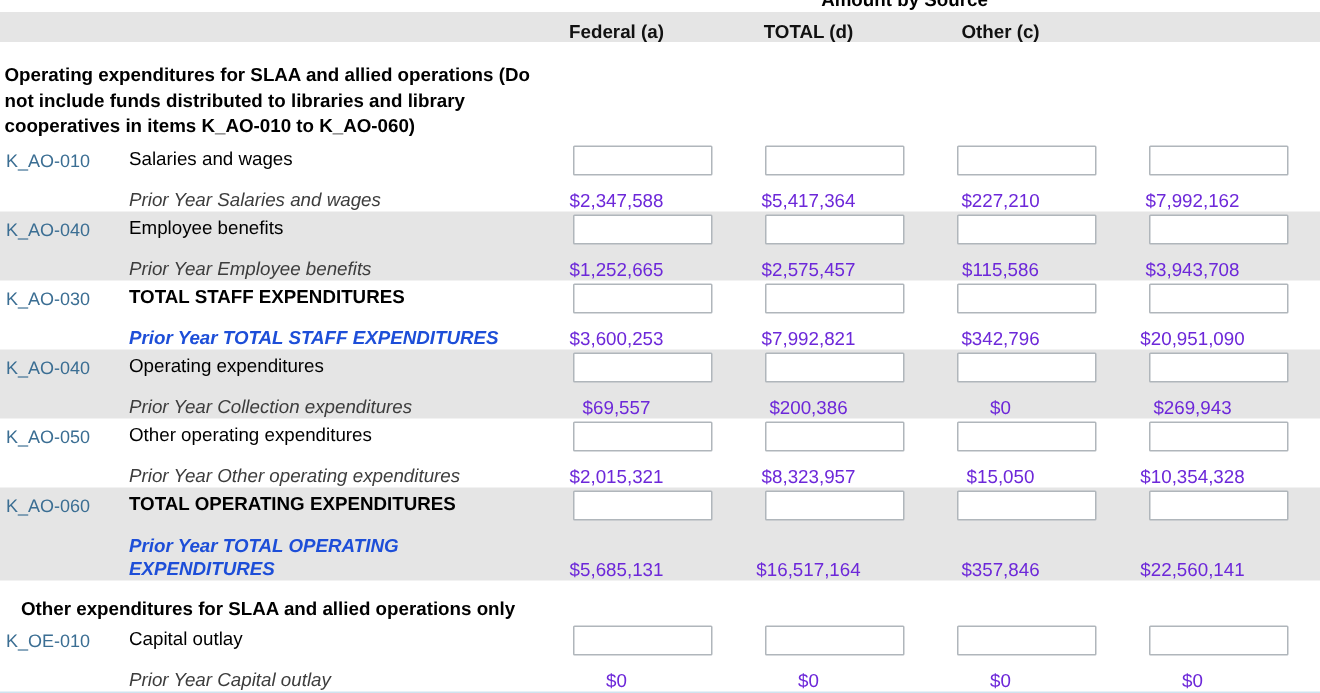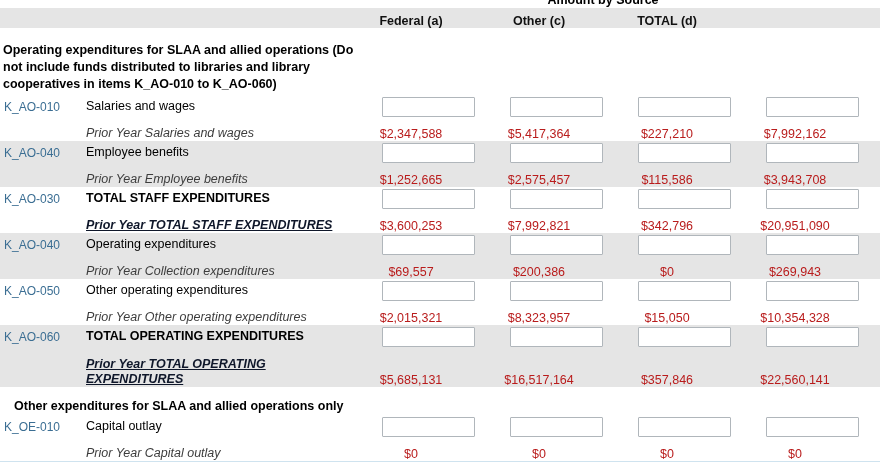--- a/index.html
+++ b/index.html
@@ -30,43 +30,43 @@
   .block {}
   .block.shaded { background:#e5e5e5; }
   .label-row { display:flex; align-items:center; height:23px; }
   .prior-row { display:flex; align-items:flex-end; height:23px; }
   .prior-row.two-line { height:39px; }
   .c-code { width:86px; padding-left:4px; font-size:12px; }
   .c-code a { color:#3b6e93; text-decoration:none; cursor:pointer; }
   .c-label { width:261px; font-size:12.5px; line-height:15px; }
   .block.bold .label-row .c-label { font-weight:bold; }
   .c-label.prior { font-style:italic; color:#3d3d3d; }
-  .block.bold .c-label.prior { font-weight:bold; color:#0f172a;text-decoration:underline; }
+  .block.bold .c-label.prior { font-weight:bold; color:#1d4ed8; }
   .c-amt { width:128px; display:flex; justify-content:flex-end; }
   .c-amt input {
     width:93px; height:20px; border:1px solid #b0b6bb; border-radius:1px;
     background:#fff; font-family:"Liberation Sans", sans-serif; font-size:12px; padding:0 3px;
   }
-  .c-amt.val { display:block; text-align:center; color:#b91c1c; font-size:12.5px; }
+  .c-amt.val { display:block; text-align:center; color:#6d28d9; font-size:12.5px; }
   .bottom-line { border-top:1px solid #cfe3ef; margin-top:0; }
 </style>
 </head>
 <body>
 
 <div class="page">
 
   <div class="top-strip">
     <span class="clip-label">Amount by Source</span>
   </div>
 
   <div class="col-header">
     <div class="spacer"></div>
     <div class="hcol">Federal (a)</div>
+    <div class="hcol">TOTAL (d)</div>
     <div class="hcol">Other (c)</div>
-    <div class="hcol">TOTAL (d)</div>
   </div>
 
   <div class="gap12"></div>
 
   <div class="section-heading">Operating expenditures for SLAA and allied operations (Do not include funds distributed to libraries and library cooperatives in items K_AO-010 to K_AO-060)</div>
 
   <div class="block">
     <div class="label-row">
       <div class="c-code"><a>K_AO-010</a></div>
       <div class="c-label">Salaries and wages</div>

